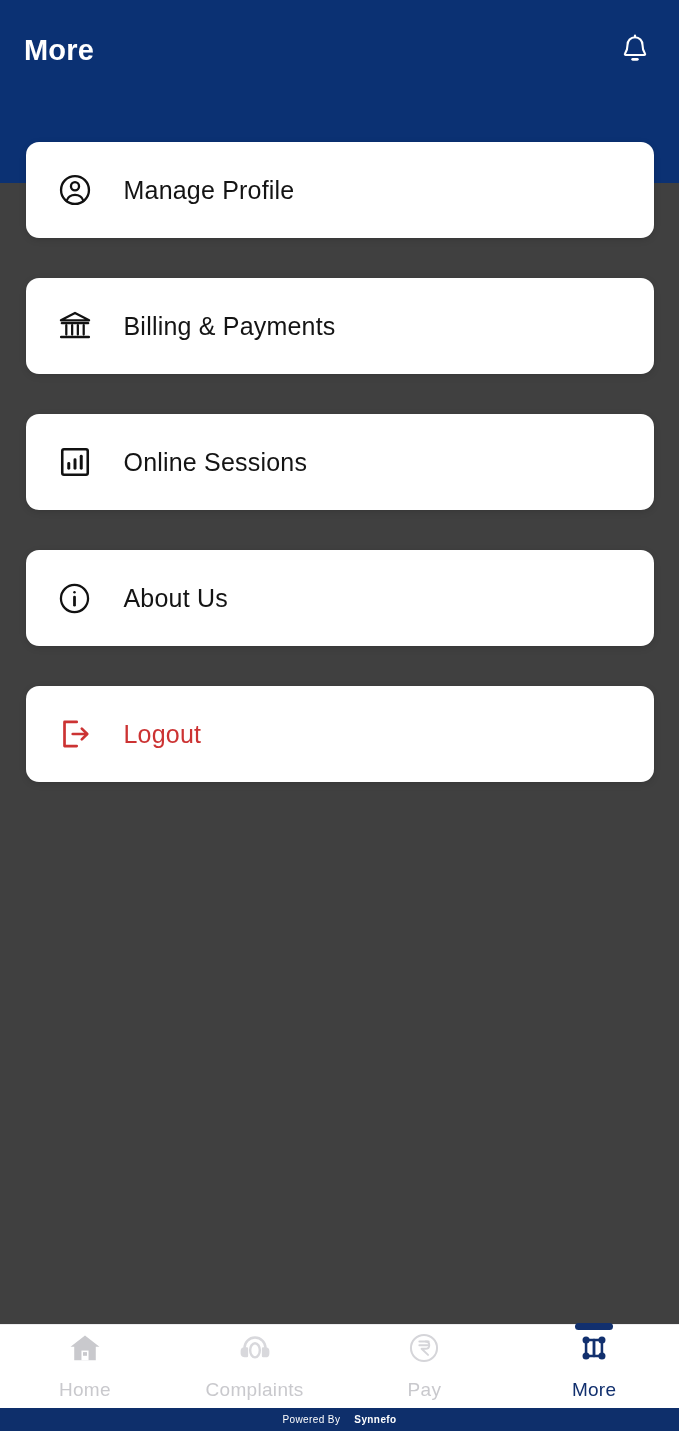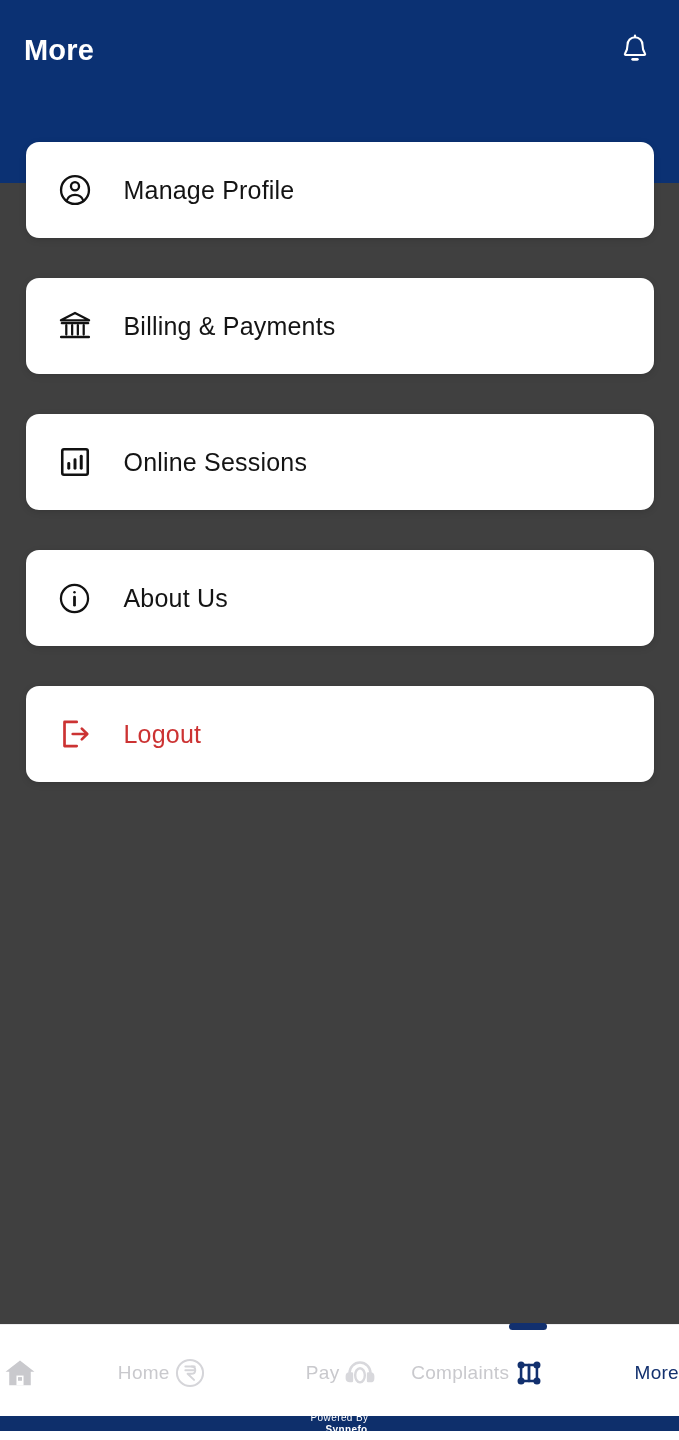--- a/index.html
+++ b/index.html
@@ -107,23 +107,23 @@
     background: #ffffff;
     border-top: 1px solid #ededef;
     display: flex;
     align-items: stretch;
     z-index: 3;
   }
   .nav-item {
     flex: 1 1 0;
     position: relative;
     display: flex;
-    flex-direction: row;
-    align-items: center;
-    justify-content: space-between;
+    flex-direction: column;
+    align-items: center;
+    justify-content: flex-start;
     gap: 12px;
     cursor: pointer;
     padding-top: 4px;
   }
   .nav-icon {
     width: 40px;
     height: 38px;
     display: flex;
     align-items: center;
     justify-content: center;
@@ -146,27 +146,26 @@
     border-radius: 4px;
     background: #12306e;
   }
 
   
   .footer {
     position: absolute;
     left: 0;
     bottom: 9px;
     width: 679px;
-    height: 15px;
+    height: 23px;
     background: #0e2f6b;
     display: flex;
     align-items: center;
     justify-content: center;
     z-index: 4;
-    flex-direction: column;
   }
   .footer-text {
     font-size: 10px;
     color: #ffffff;
     letter-spacing: 0.4px;
     line-height: 12px;
   }
   .footer-brand {
     font-size: 10px;
     color: #ffffff;
@@ -271,40 +270,40 @@
           <path d="M12 3.1L1.8 11.2h2.6v9.5h15.2v-9.5h2.6z"></path>
           <rect x="9.5" y="13.8" width="5" height="6.9" fill="#ffffff"></rect>
           <rect x="10.6" y="14.9" width="2.8" height="2.6" fill="#c9c9cd"></rect>
         </svg>
       </div>
       <div class="nav-label">Home</div>
     </div>
 
     <div class="nav-item">
       <div class="nav-icon">
+        <svg width="34" height="34" viewBox="0 0 24 24" fill="none" stroke="#d8d8dc" stroke-width="1.7" stroke-linecap="round" stroke-linejoin="round">
+          <path d="M4.6 13.6v-1.6a7.4 7.4 0 0 1 14.8 0v1.6"></path>
+          <path d="M4.6 12.3h1.7v5.4H4.6a1.9 1.9 0 0 1-1.9-1.9v-1.6a1.9 1.9 0 0 1 1.9-1.9z" fill="#d8d8dc"></path>
+          <path d="M19.4 12.3h-1.7v5.4h1.7a1.9 1.9 0 0 0 1.9-1.9v-1.6a1.9 1.9 0 0 0-1.9-1.9z" fill="#d8d8dc"></path>
+          <ellipse cx="12" cy="13.6" rx="3.4" ry="5" fill="#ffffff" stroke="#d8d8dc"></ellipse>
+        </svg>
+      </div>
+      <div class="nav-label">Complaints</div>
+    </div>
+
+    <div class="nav-item">
+      <div class="nav-icon">
         <svg width="36" height="36" viewBox="0 0 24 24" fill="none" stroke="#d5d5d9" stroke-width="1.35" stroke-linecap="round" stroke-linejoin="round">
           <circle cx="12" cy="12" r="8.7"></circle>
           <path d="M8.9 7.7h6.2" stroke-width="1.3"></path>
           <path d="M8.9 10.2h6.2" stroke-width="1.3"></path>
           <path d="M13.2 7.7c1.5 0 2.3 1.1 2.3 2.4 0 1.4-1 2.4-2.6 2.4H10.4l4.3 4.1" stroke-width="1.3"></path>
         </svg>
       </div>
       <div class="nav-label">Pay</div>
-    </div>
-
-    <div class="nav-item">
-      <div class="nav-icon">
-        <svg width="34" height="34" viewBox="0 0 24 24" fill="none" stroke="#d8d8dc" stroke-width="1.7" stroke-linecap="round" stroke-linejoin="round">
-          <path d="M4.6 13.6v-1.6a7.4 7.4 0 0 1 14.8 0v1.6"></path>
-          <path d="M4.6 12.3h1.7v5.4H4.6a1.9 1.9 0 0 1-1.9-1.9v-1.6a1.9 1.9 0 0 1 1.9-1.9z" fill="#d8d8dc"></path>
-          <path d="M19.4 12.3h-1.7v5.4h1.7a1.9 1.9 0 0 0 1.9-1.9v-1.6a1.9 1.9 0 0 0-1.9-1.9z" fill="#d8d8dc"></path>
-          <ellipse cx="12" cy="13.6" rx="3.4" ry="5" fill="#ffffff" stroke="#d8d8dc"></ellipse>
-        </svg>
-      </div>
-      <div class="nav-label">Complaints</div>
     </div>
 
     <div class="nav-item active">
       <div class="nav-indicator"></div>
       <div class="nav-icon">
         <svg width="34" height="34" viewBox="0 0 24 24" fill="none" stroke="#12306e" stroke-width="1.8" stroke-linecap="round">
           <rect x="6.4" y="6.4" width="11.2" height="11.2" rx="0.8"></rect>
           <path d="M12 6.4v11.2" stroke-width="2"></path>
           <circle cx="6.4" cy="6.4" r="2.5" fill="#12306e" stroke="none"></circle>
           <circle cx="17.6" cy="6.4" r="2.5" fill="#12306e" stroke="none"></circle>

